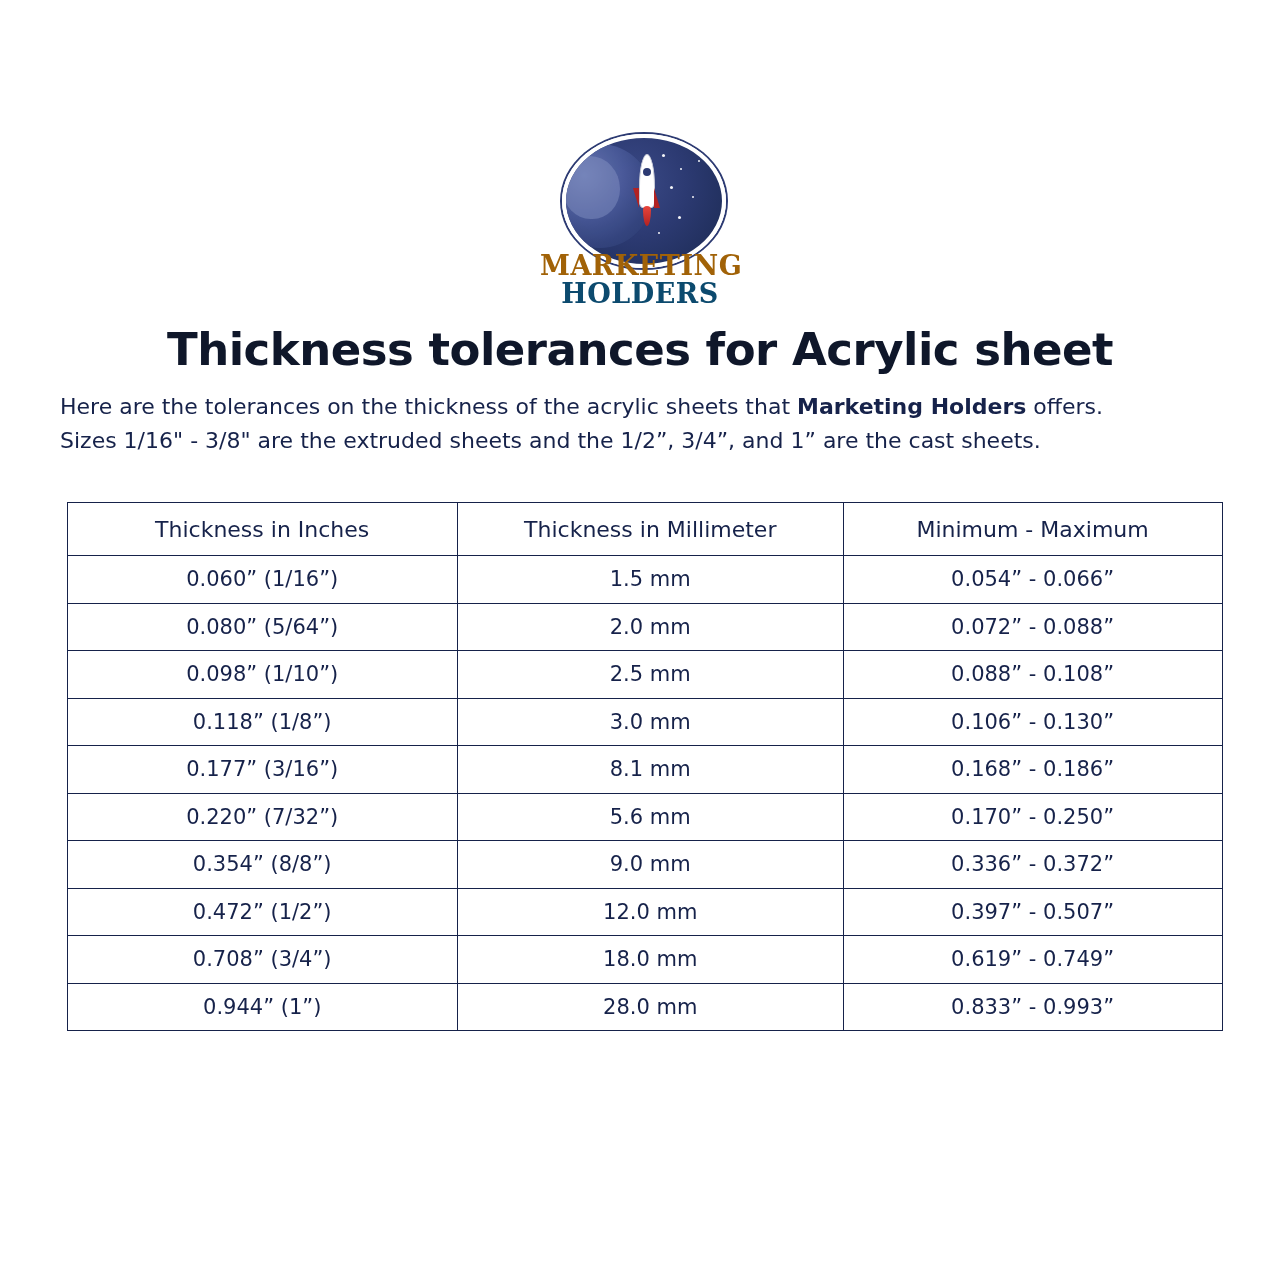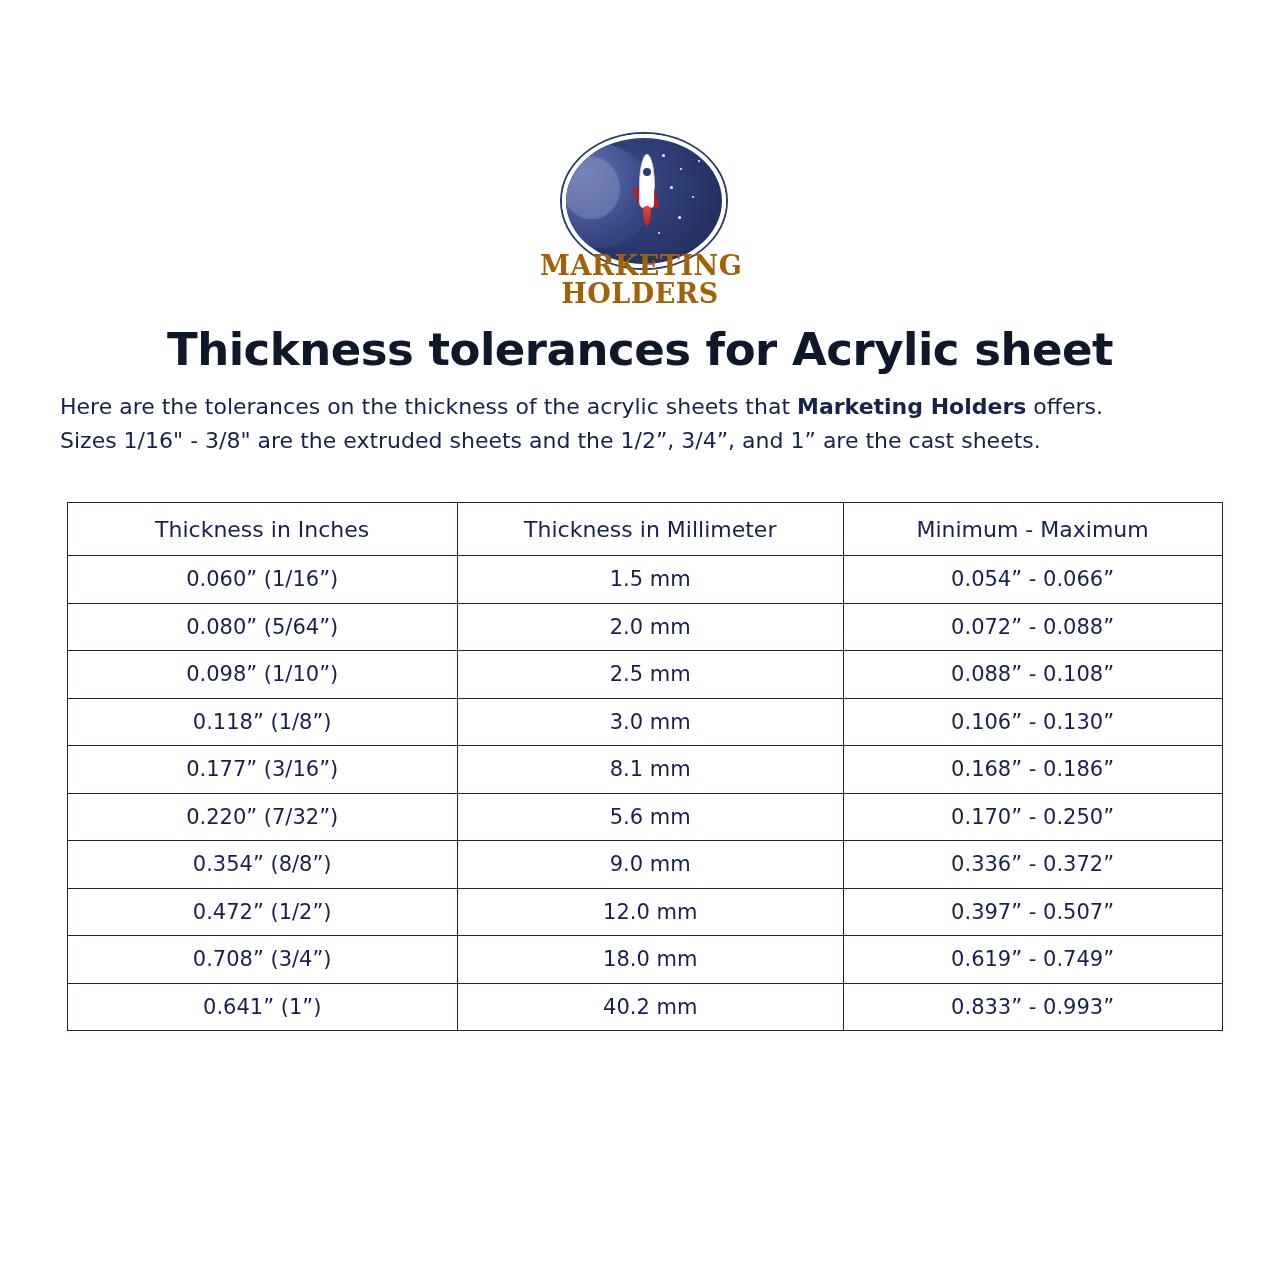--- a/index.html
+++ b/index.html
@@ -145,21 +145,21 @@
     color: #a16207;
     line-height: 27px;
     display: block;
     text-align: right;
   }
   .logo-text .l2 {
     font-family: "DejaVu Serif", serif;
     font-weight: bold;
     font-size: 27px;
     letter-spacing: 0.5px;
-    color: #a16207;
+    color: #0c4a6e;
     line-height: 29px;
     display: block;
   }
 
   
   .title {
     text-align: center;
     font-size: 45px;
     font-weight: bold;
     color: #0f172a;
@@ -296,21 +296,21 @@
           <td>0.472” (1/2”)</td>
           <td>12.0 mm</td>
           <td>0.397” - 0.507”</td>
         </tr>
         <tr>
           <td>0.708” (3/4”)</td>
           <td>18.0 mm</td>
           <td>0.619” - 0.749”</td>
         </tr>
         <tr>
-          <td>0.641” (1”)</td>
-          <td>40.2 mm</td>
+          <td>0.944” (1”)</td>
+          <td>28.0 mm</td>
           <td>0.833” - 0.993”</td>
         </tr>
       </tbody>
     </table>
   </div>
 
 </div>
 
 </body></html>

